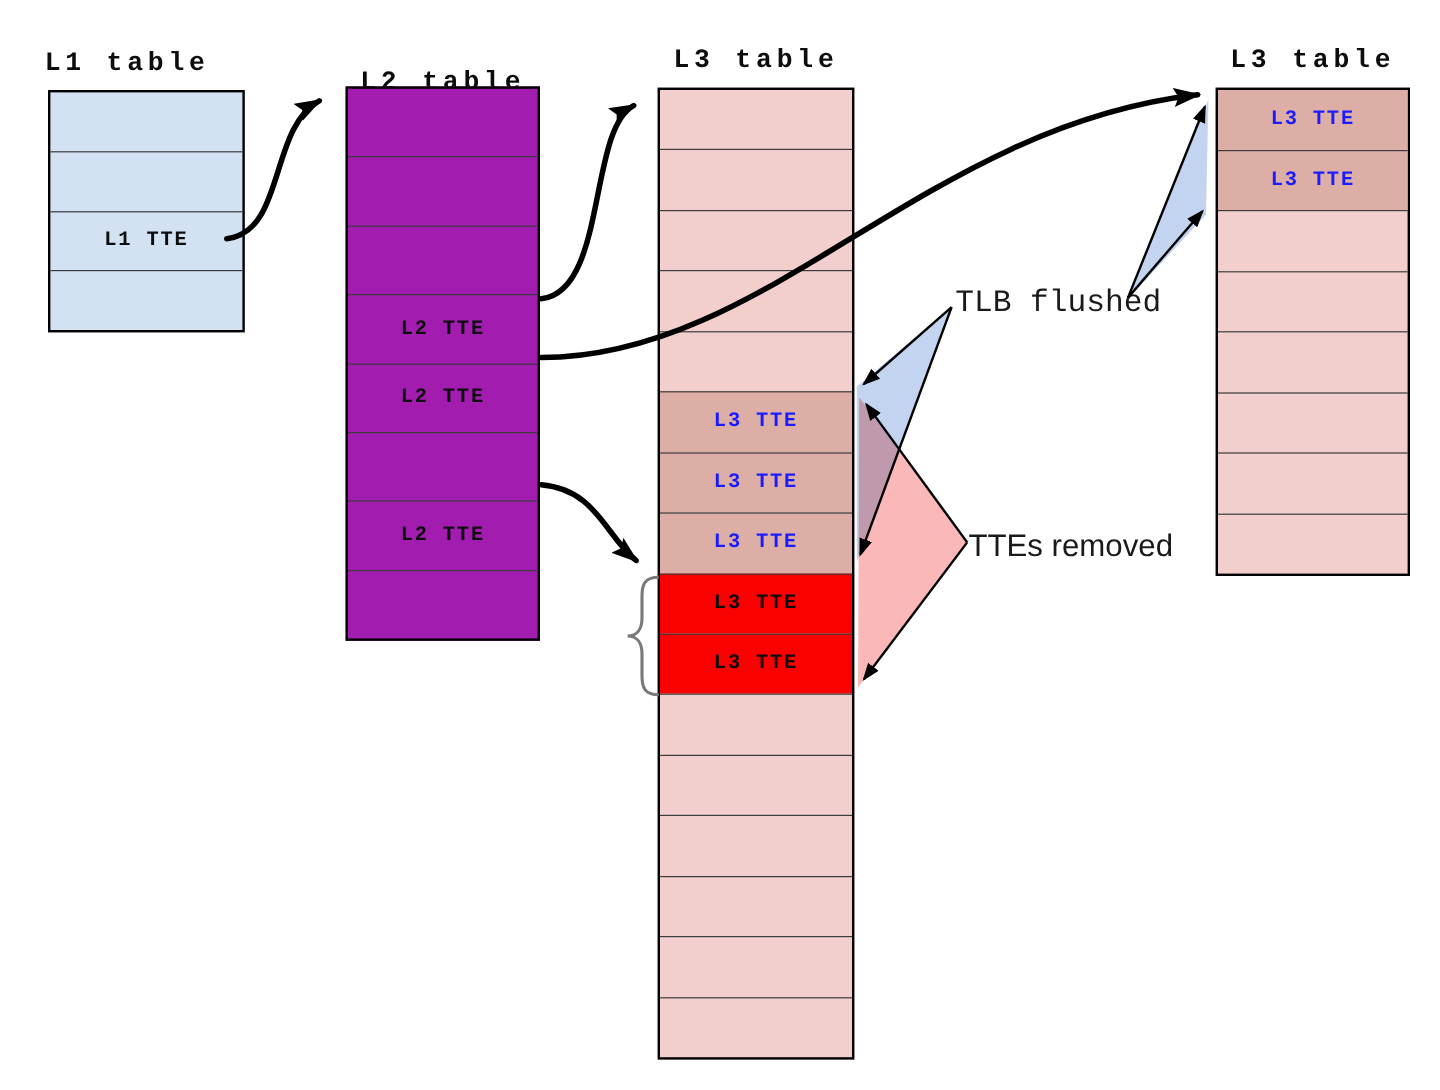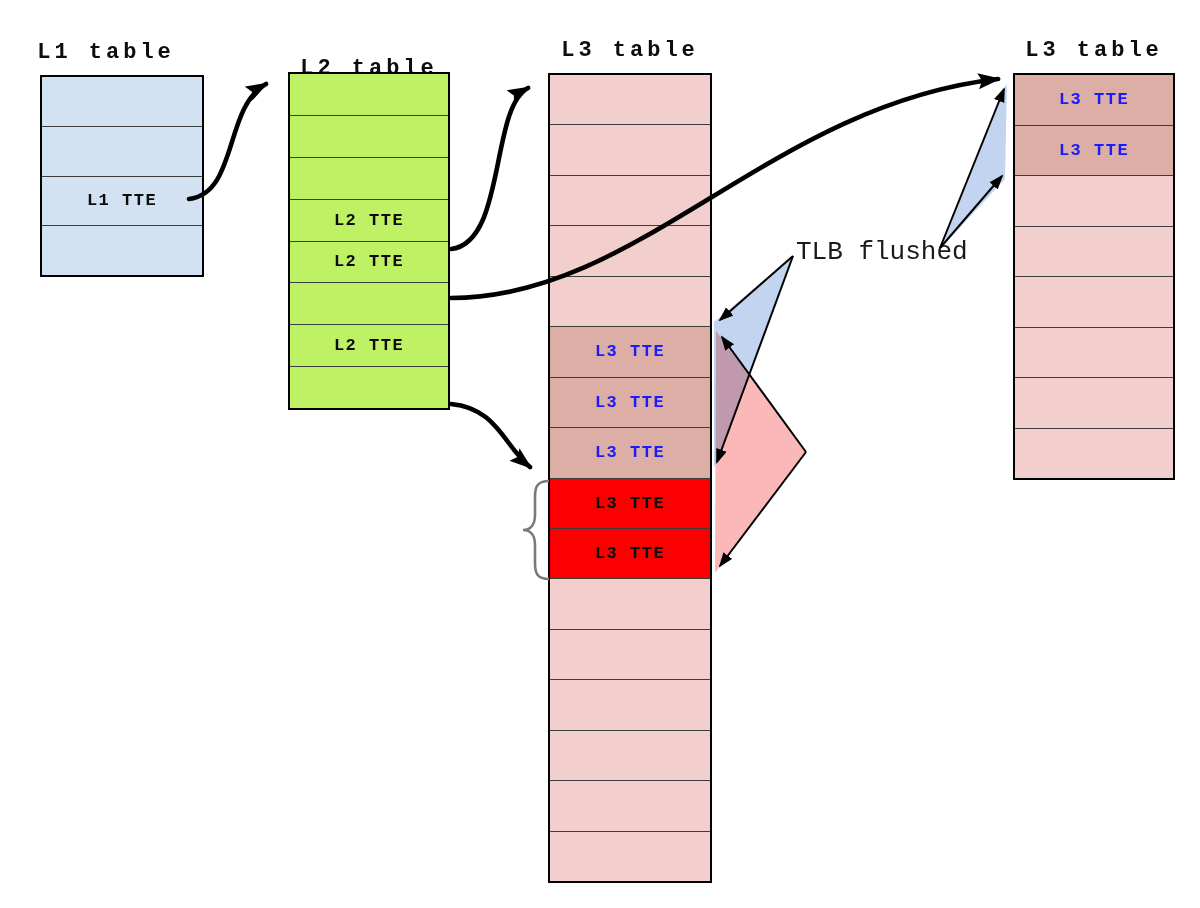--- a/index.html
+++ b/index.html
@@ -30,21 +30,21 @@
       <div class="table-title" style="left: 24px; width: 164px; top: 40px;">L1 table</div>
       <div class="table-box" style="left: 24px; top: 75px; width: 164px; height: 202px; background: rgb(211, 226, 242); margin-left: 16px;">
         <div class="trow"></div>
         <div class="trow"></div>
         <div class="trow">
           <span class="trow-label" style="color: rgb(13, 13, 13);">L1 TTE</span>
         </div>
         <div class="trow"></div>
       </div>
       <div class="table-title" style="left: 288px; width: 162px; top: 37px; margin-top: 19px;">L2 table</div>
-      <div class="table-box" style="left: 288px; top: 72px; width: 162px; height: 338px; background: #bef264;">
+      <div class="table-box" style="left: 288px; top: 72px; width: 162px; height: 462px; background: #a21caf;">
         <div class="trow"></div>
         <div class="trow"></div>
         <div class="trow"></div>
         <div class="trow">
           <span class="trow-label" style="color: rgb(13, 13, 13);">L2 TTE</span>
         </div>
         <div class="trow">
           <span class="trow-label" style="color: rgb(13, 13, 13);">L2 TTE</span>
         </div>
         <div class="trow"></div>
@@ -93,20 +93,21 @@
         <div class="trow"></div>
         <div class="trow"></div>
         <div class="trow"></div>
         <div class="trow"></div>
         <div class="trow"></div>
         <div class="trow"></div>
       </div>
     </div>
 
   <div class="annotation" id="tlb-flushed-label">TLB flushed</div>
+  <div class="annotation" id="ttes-removed-label">TTEs removed</div>
 
   <svg id="overlay" width="1200" height="908" viewBox="0 0 1200 908">
     <defs>
       <marker id="mBig" markerUnits="userSpaceOnUse" markerWidth="30" markerHeight="20" refX="20" refY="8" orient="auto">
         <path d="M0,0 L23,8 L0,16 L4,8 z" fill="#000"></path>
       </marker>
       <marker id="mSmall" markerUnits="userSpaceOnUse" markerWidth="20" markerHeight="14" refX="13" refY="5.5" orient="auto">
         <path d="M0,0 L15,5.5 L0,11 z" fill="#000"></path>
       </marker>
     </defs>

